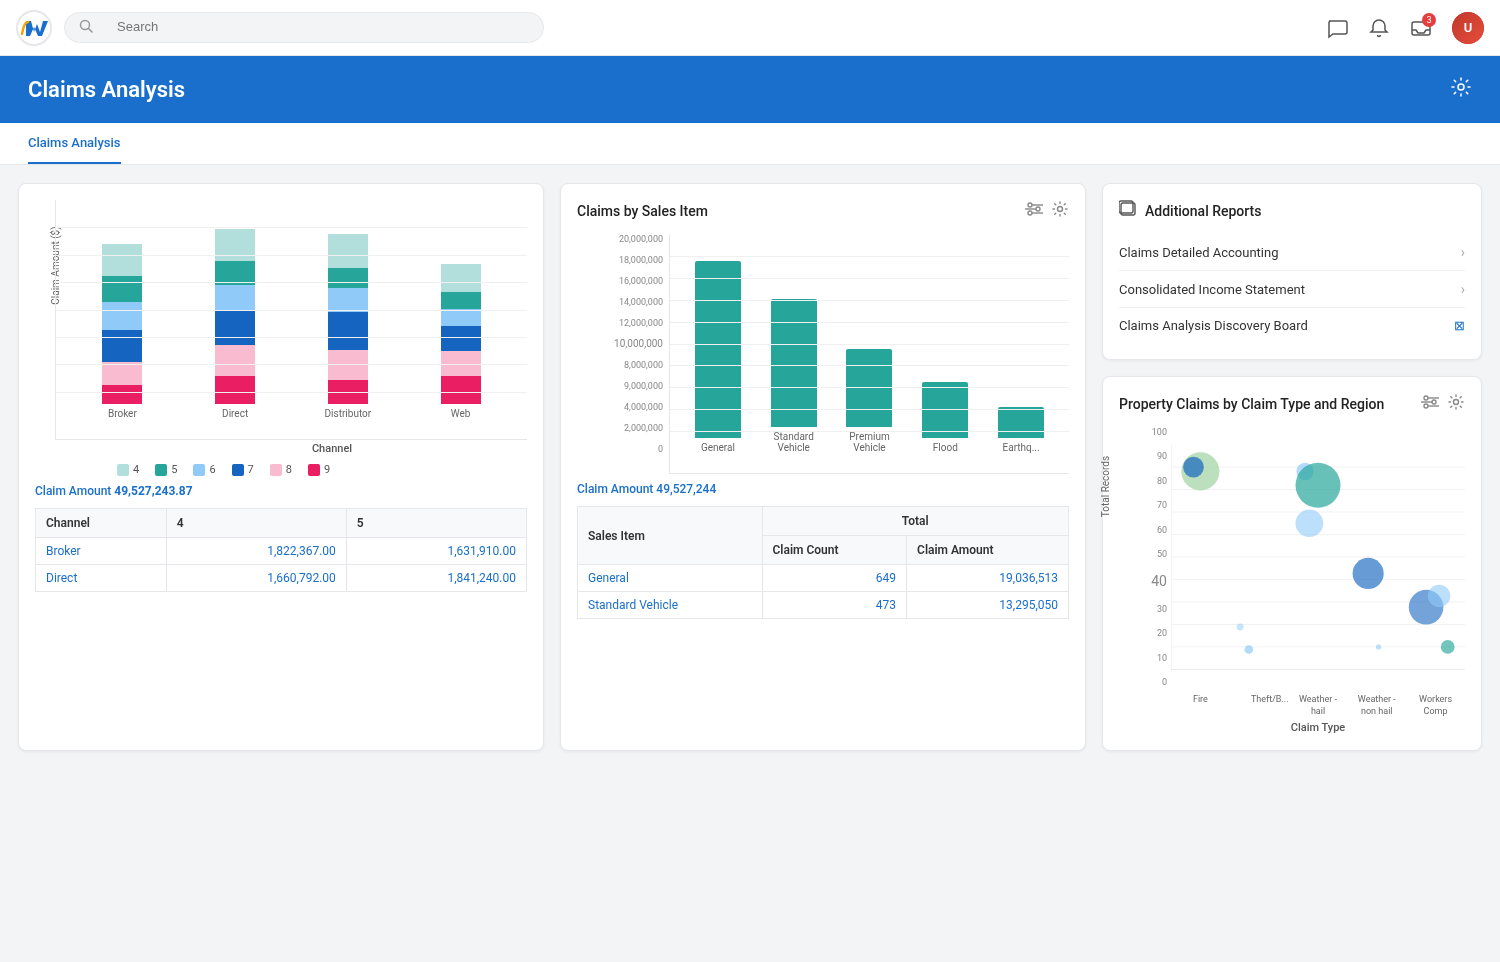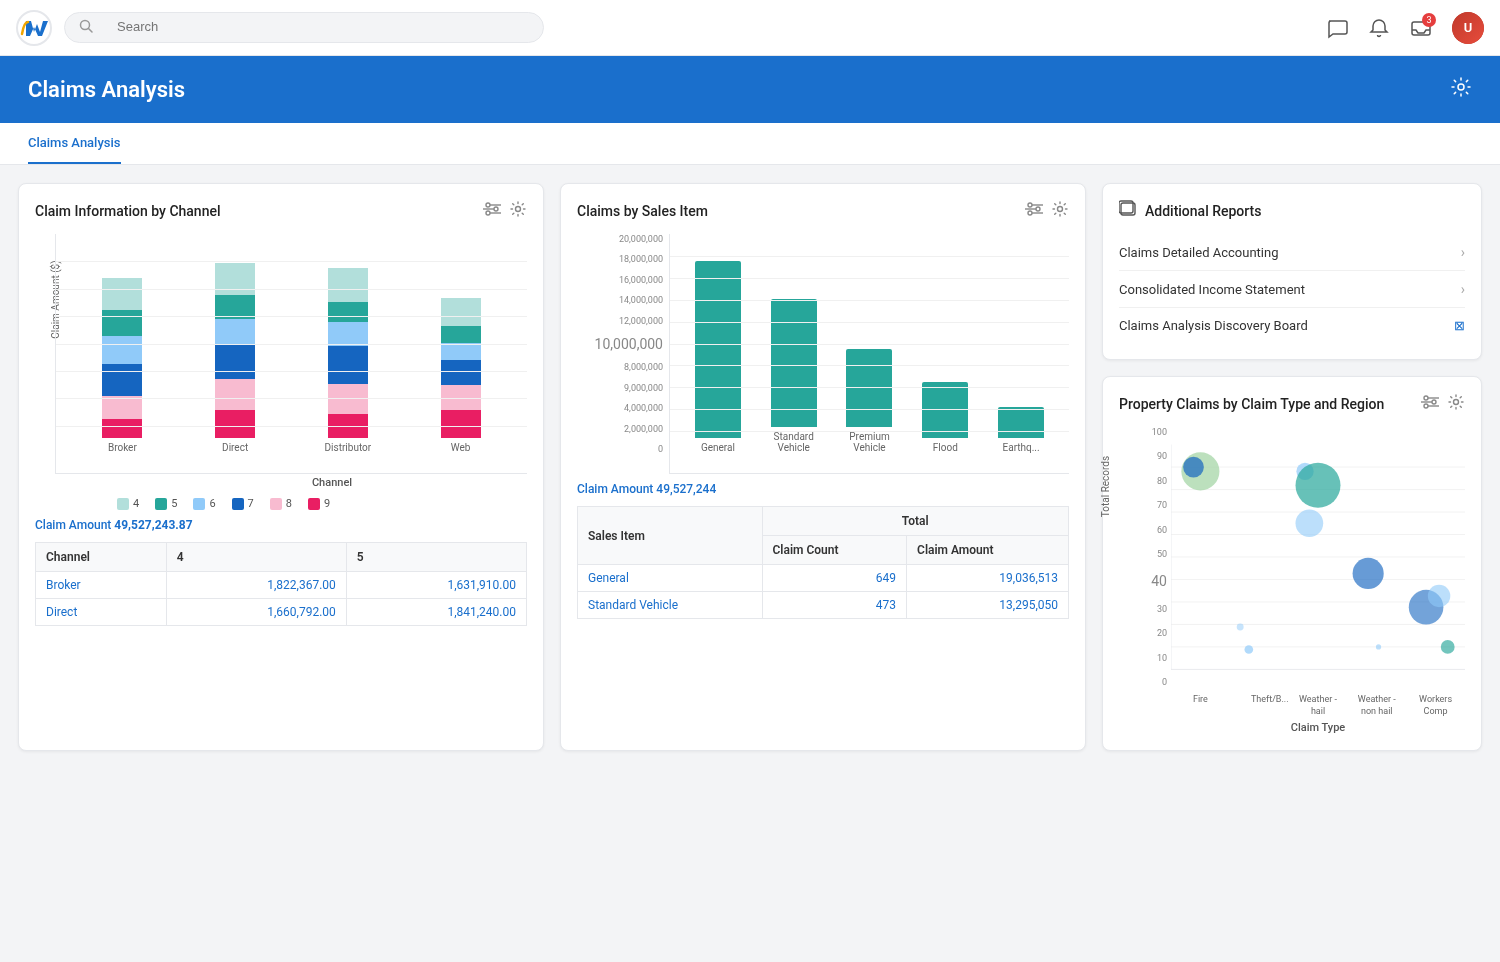--- a/index.html
+++ b/index.html
@@ -242,41 +242,20 @@
   </span>
 </header>
 
 <div class="tabs-bar">
   <div class="tab active">Claims Analysis</div>
 </div>
 
 <div class="main-content">
 
   <div class="card">
-    <div class="card-header">
-      <span class="card-title">Claim Information by Channel</span>
-      <div class="card-actions">
-        <span>
-          <svg width="18" height="18" viewBox="0 0 18 18" fill="none">
-            <circle cx="5" cy="5" r="2" stroke="#888" stroke-width="1.4"></circle>
-            <circle cx="13" cy="9" r="2" stroke="#888" stroke-width="1.4"></circle>
-            <circle cx="5" cy="13" r="2" stroke="#888" stroke-width="1.4"></circle>
-            <line x1="7" y1="5" x2="18" y2="5" stroke="#888" stroke-width="1.4"></line>
-            <line x1="0" y1="9" x2="11" y2="9" stroke="#888" stroke-width="1.4"></line>
-            <line x1="7" y1="13" x2="18" y2="13" stroke="#888" stroke-width="1.4"></line>
-          </svg>
-        </span>
-        <span>
-          <svg width="18" height="18" viewBox="0 0 18 18" fill="none">
-            <circle cx="9" cy="9" r="2.5" stroke="#888" stroke-width="1.4"></circle>
-            <path d="M9 2v1.5M9 14.5V16M2 9h1.5M14.5 9H16M3.7 3.7l1.1 1.1M13.2 13.2l1.1 1.1M3.7 14.3l1.1-1.1M13.2 4.8l1.1-1.1" stroke="#888" stroke-width="1.4" stroke-linecap="round"></path>
-          </svg>
-        </span>
-      </div>
-    </div>
 
     <div style="position:relative; padding-left:20px;">
       <div style="position:absolute;left:0;top:50%;transform:rotate(-90deg) translateX(50%);font-size:10px;color:#666;white-space:nowrap;transform-origin:center center;width:140px;text-align:center;left:-50px;top:130px;">Claim Amount ($)</div>
       <div style="display:flex;height:240px;position:relative;">
 
 
         <div style="flex:1;border-left:1px solid #e5e7eb;border-bottom:1px solid #e5e7eb;display:flex;align-items:flex-end;justify-content:space-around;padding:0 10px 20px 10px;position:relative;">
 
           <div style="position:absolute;left:0;right:0;top:0;bottom:20px;pointer-events:none;">
             <div style="position:absolute;left:0;right:0;top:12.5%;border-top:1px solid #f0f0f0;"></div>
@@ -418,21 +397,21 @@
     </div>
 
     <div style="position:relative;padding-left:20px;">
       <div style="display:flex;height:240px;position:relative;">
         <div style="width:72px;display:flex;flex-direction:column;justify-content:space-between;align-items:flex-end;padding-right:6px;padding-bottom:20px;">
           <span style="font-size:9px;color:#888;">20,000,000</span>
           <span style="font-size:9px;color:#888;">18,000,000</span>
           <span style="font-size:9px;color:#888;">16,000,000</span>
           <span style="font-size:9px;color:#888;">14,000,000</span>
           <span style="font-size:9px;color:#888;">12,000,000</span>
-          <span style="font-size:14px;color:#888;">10,000,000</span>
+          <span style="font-size:10px;color:#888;">10,000,000</span>
           <span style="font-size:9px;color:#888;">8,000,000</span>
           <span style="font-size:9px;color:#888;">9,000,000</span>
           <span style="font-size:9px;color:#888;">4,000,000</span>
           <span style="font-size:9px;color:#888;">2,000,000</span>
           <span style="font-size:9px;color:#888;">0</span>
         </div>
         <div style="flex:1;border-left:1px solid #e5e7eb;border-bottom:1px solid #e5e7eb;display:flex;align-items:flex-end;justify-content:space-around;padding:0 10px 20px 10px;position:relative;">
           <div style="position:absolute;left:0;right:0;top:0;bottom:20px;pointer-events:none;">
             <div style="position:absolute;left:0;right:0;top:10%;border-top:1px solid #f0f0f0;"></div>
             <div style="position:absolute;left:0;right:0;top:20%;border-top:1px solid #f0f0f0;"></div>

